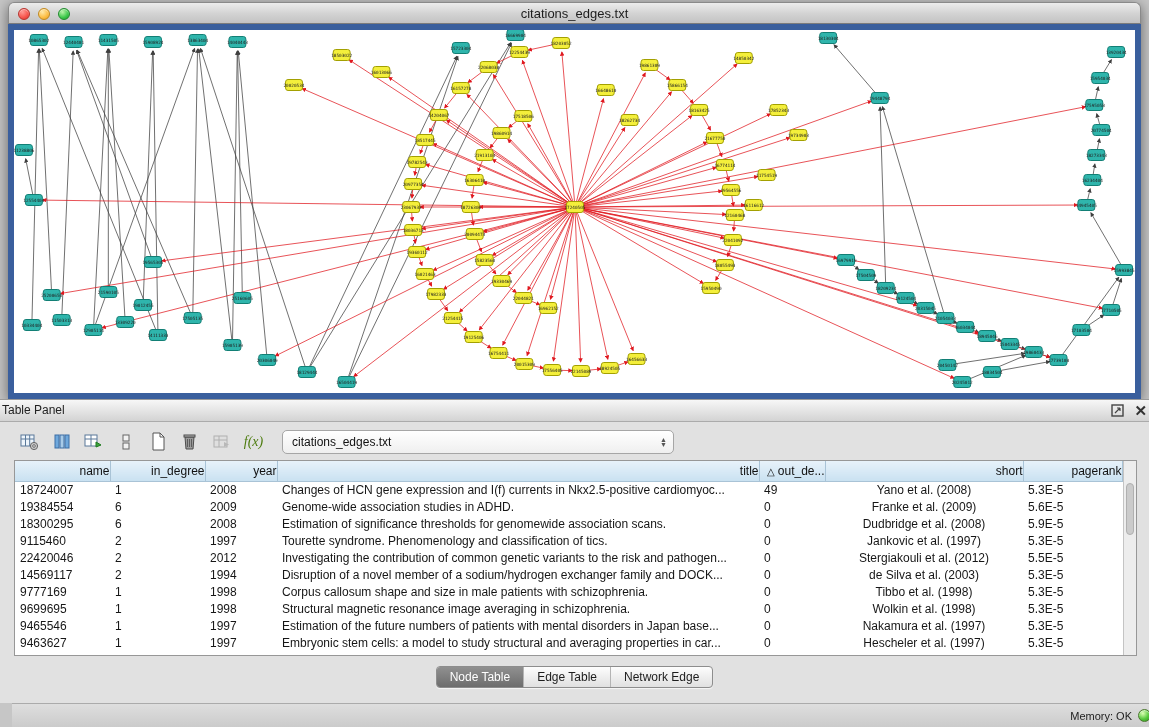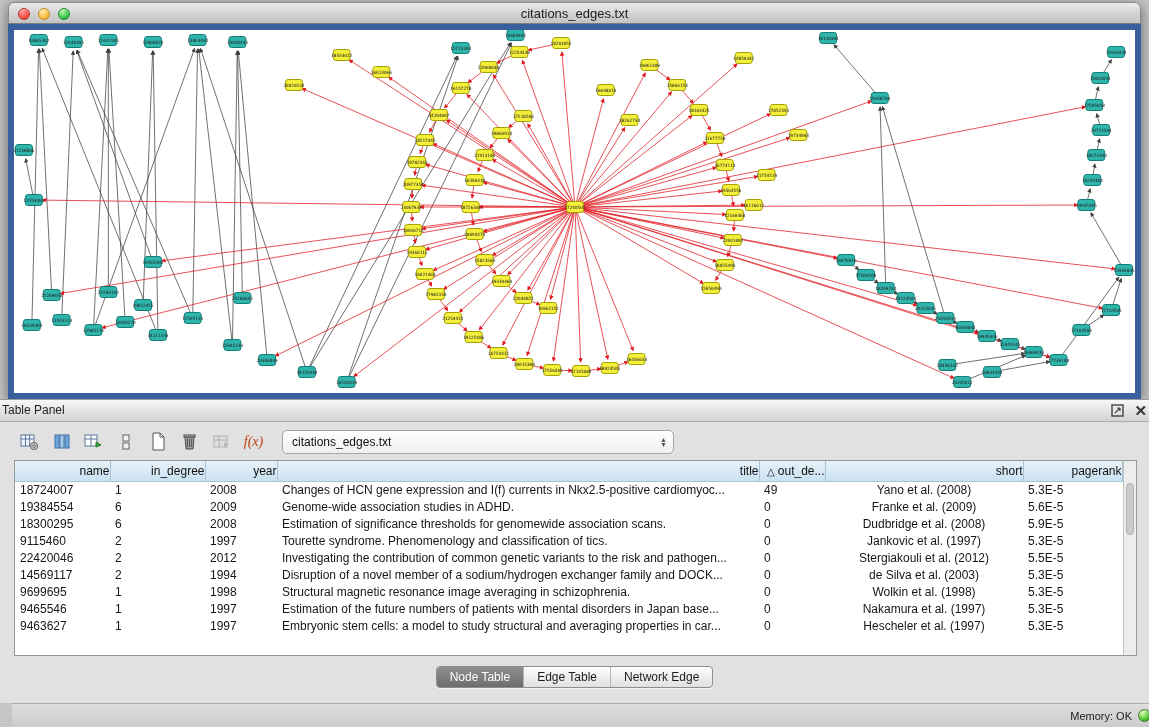--- a/index.html
+++ b/index.html
@@ -29,21 +29,21 @@
   .panel-header { height:22px; background:linear-gradient(#f7f7f7,#d3d3d3);
                   border-bottom:1px solid #ababab; font-size:12px; line-height:21px;
                   padding:0 2px; color:#222; display:flex; justify-content:space-between; align-items:center; }
   .panel-header-icons { display:flex; gap:10px; align-items:center; }
   .float-icon svg { display:block; }
   .close-icon { font-size:15px; font-weight:bold; color:#333; line-height:15px; cursor:default; }
 
   .toolbar { display:flex; align-items:center; gap:5px; margin:7px 12px 2px 16px; }
   .tool-btn { width:27px; height:25px; display:flex; align-items:center; justify-content:center; border-radius:4px; }
   .tool-btn svg { display:block; }
-  .fx-label { font-size:14px; font-style:italic; color:#c2410c; font-family:"Liberation Serif", serif; }
+  .fx-label { font-size:14px; font-style:italic; color:#4d7c0f; font-family:"Liberation Serif", serif; }
   .combo { margin-left:10px; width:392px; height:24px; background:linear-gradient(#ffffff,#efefef);
            border:1px solid #a6a6a6; border-radius:5px; display:flex; align-items:center;
            padding:0 6px 0 9px; font-size:12px; color:#111; }
   .combo-text { flex:1; }
   .combo-arrows { display:flex; flex-direction:column; line-height:5px; font-size:7px; color:#555; }
 
   .table-wrap { margin:6px 12px 0 14px; background:#fff; border:1px solid #979797;
                 height:196px; position:relative; overflow:hidden; }
   table { border-collapse:collapse; table-layout:fixed; width:1107px; }
   thead th { height:20px; background:linear-gradient(#e7f2fa,#c9e1f1);
@@ -817,20 +817,29 @@
           <tr>
             <td>14569117</td>
             <td>2</td>
             <td>1994</td>
             <td>Disruption of a novel member of a sodium/hydrogen exchanger family and DOCK...</td>
             <td>0</td>
             <td class="c-short">de Silva et al. (2003)</td>
             <td>5.3E-5</td>
           </tr>
           <tr>
+            <td>9777169</td>
+            <td>1</td>
+            <td>1998</td>
+            <td>Corpus callosum shape and size in male patients with schizophrenia.</td>
+            <td>0</td>
+            <td class="c-short">Tibbo et al. (1998)</td>
+            <td>5.3E-5</td>
+          </tr>
+          <tr>
             <td>9699695</td>
             <td>1</td>
             <td>1998</td>
             <td>Structural magnetic resonance image averaging in schizophrenia.</td>
             <td>0</td>
             <td class="c-short">Wolkin et al. (1998)</td>
             <td>5.3E-5</td>
           </tr>
           <tr>
             <td>9465546</td>

